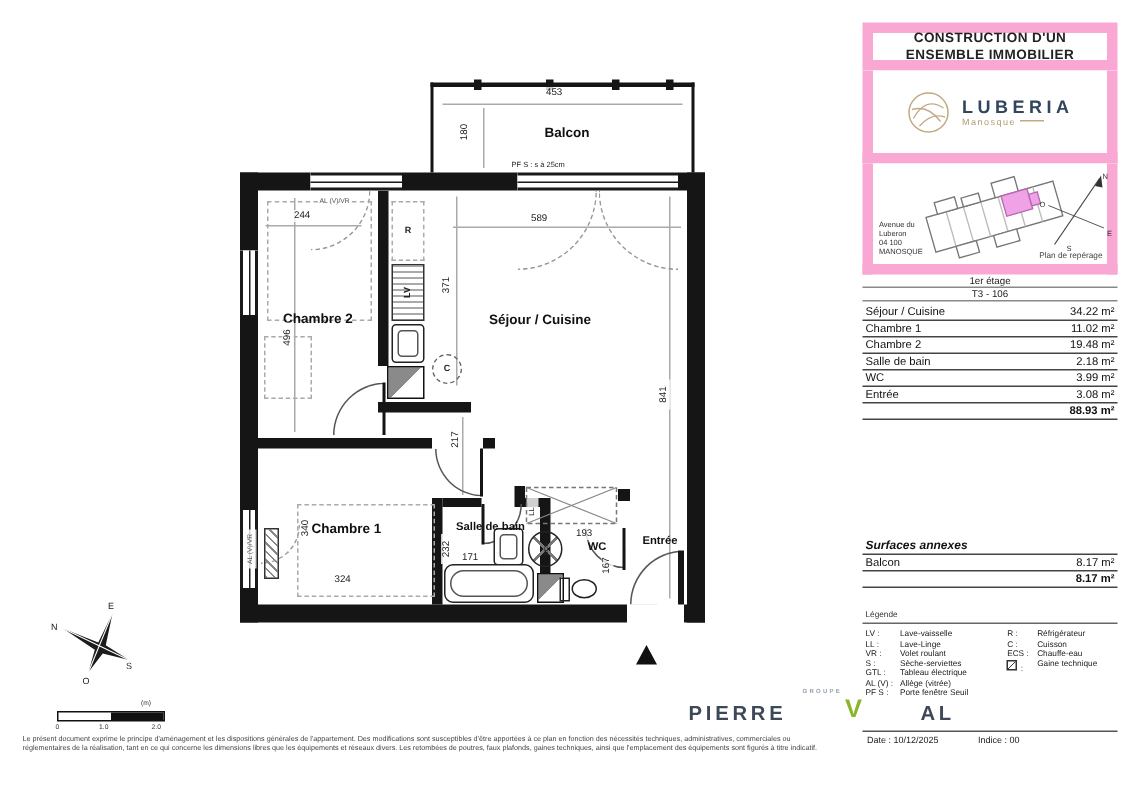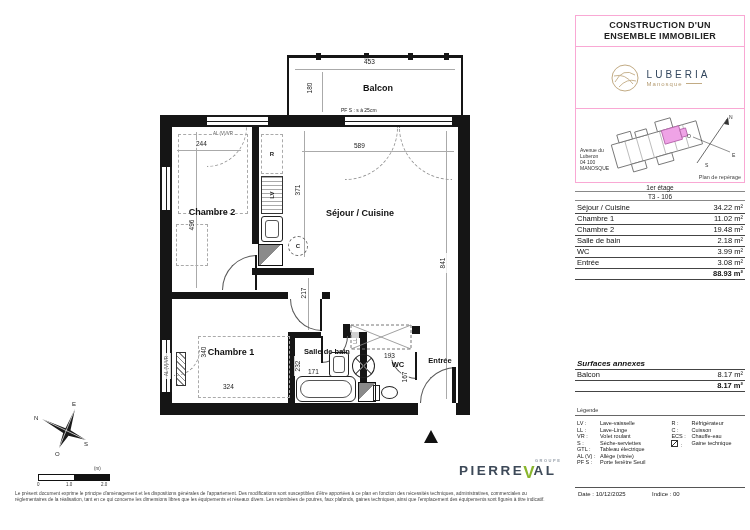--- a/index.html
+++ b/index.html
@@ -33,25 +33,25 @@
   .gaine{position:absolute;border:1.5px solid #111;background:linear-gradient(135deg,#8a8a8a 50%,#fff 50%);box-sizing:border-box;}
   .cc{position:absolute;border:1px dashed #666;border-radius:50%;box-sizing:border-box;}
   .ecs{position:absolute;border:1px solid #222;border-radius:50%;box-sizing:border-box;background:
        linear-gradient(45deg,transparent 47%,#777 47% 53%,transparent 53%),
        linear-gradient(-45deg,transparent 47%,#777 47% 53%,transparent 53%);}
   .tub{position:absolute;border:1.5px solid #222;border-radius:6px;box-sizing:border-box;background:#fff;}
   .tub i{position:absolute;inset:3px;border:1px solid #555;border-radius:9px;}
   .hatch{position:absolute;border:1px solid #333;background:repeating-linear-gradient(45deg,#888 0 1px,transparent 1px 4px);box-sizing:border-box;}
   .tri{position:absolute;width:0;height:0;border-left:7px solid transparent;border-right:7px solid transparent;border-bottom:13px solid #111;}
   
-  .pbox{position:absolute;left:575px;width:170px;border:1px solid #f9a8d4;box-sizing:border-box;background:#fff;}
+  .pbox{position:absolute;left:575px;width:170px;border:7px solid #f9a8d4;box-sizing:border-box;background:#fff;}
   .ptitle{display:flex;flex-direction:column;justify-content:center;align-items:center;height:100%;
           font-size:9px;font-weight:bold;letter-spacing:.3px;line-height:11px;color:#222;text-align:center;}
   .lub{display:flex;align-items:center;justify-content:center;gap:7px;height:100%;}
-  .lubname{font-size:10px;letter-spacing:3px;color:#31455c;font-weight:normal;}
+  .lubname{font-size:12px;letter-spacing:3px;color:#31455c;font-weight:bold;}
   .lubcity{font-size:6px;color:#b59c72;letter-spacing:1px;margin-top:1px;}
   .dashline{display:inline-block;width:16px;height:1px;background:#c2ab84;vertical-align:2px;margin-left:3px;}
   .addr{position:absolute;left:4px;top:38px;font-size:5px;line-height:6px;color:#333;}
   .capt{position:absolute;right:3px;bottom:2px;font-size:5.5px;color:#444;}
   .prow{position:absolute;left:575px;width:170px;height:9px;line-height:9px;font-size:6.5px;
         text-align:center;border-bottom:1px solid #888;box-sizing:border-box;color:#222;}
   .tbl{position:absolute;left:575px;width:170px;box-sizing:border-box;}
   .sect{font-style:italic;font-weight:bold;font-size:8px;padding:1px 2px;border-bottom:1px solid #444;}
   .subt{font-style:italic;font-size:6.5px;padding:1px 2px;color:#333;}
   .trow{display:flex;justify-content:space-between;font-size:7.5px;line-height:8px;padding:1px 2px;border-bottom:1px solid #444;}
@@ -63,21 +63,21 @@
   .lga{width:23px;flex:none;}
   .lgc2 .lga{width:20px;}
   .gic{display:inline-block;width:5px;height:5px;border:1px solid #333;margin-right:2px;
        background:linear-gradient(135deg,transparent 46%,#333 46% 54%,transparent 54%);}
   .pfoot{position:absolute;left:575px;top:487px;width:170px;height:13px;border-top:1px solid #555;font-size:6px;color:#222;}
   .pfoot span{position:absolute;top:3px;}
   
   .scalebar{position:absolute;left:38px;top:474px;width:70px;height:5px;border:1px solid #111;box-sizing:content-box;}
   .scalebar .half{position:absolute;right:0;top:0;width:50%;height:100%;background:#111;}
   .stick{position:absolute;font-size:4.5px;color:#333;}
-  .pvl{position:absolute;left:459px;top:463px;display:flex;align-items:flex-start;}
+  .pvl{position:absolute;left:459px;top:463px;display:flex;align-items:flex-end;gap:40px;}
   .pvl .main{font-size:13.5px;letter-spacing:2.5px;color:#3d4958;font-weight:bold;}
   .pvl .vee{font-size:17px;font-weight:bold;color:#8ab62d;margin:0 -1px;}
   .pvl .grp{position:absolute;top:-5px;left:76px;font-size:4px;letter-spacing:1.5px;color:#98a1ab;font-weight:bold;}
   .disc{position:absolute;left:15px;top:491px;width:548px;font-size:4.8px;line-height:5.8px;color:#444;}
 </style>
 </head>
 <body>
 
 <div class="page">
 

